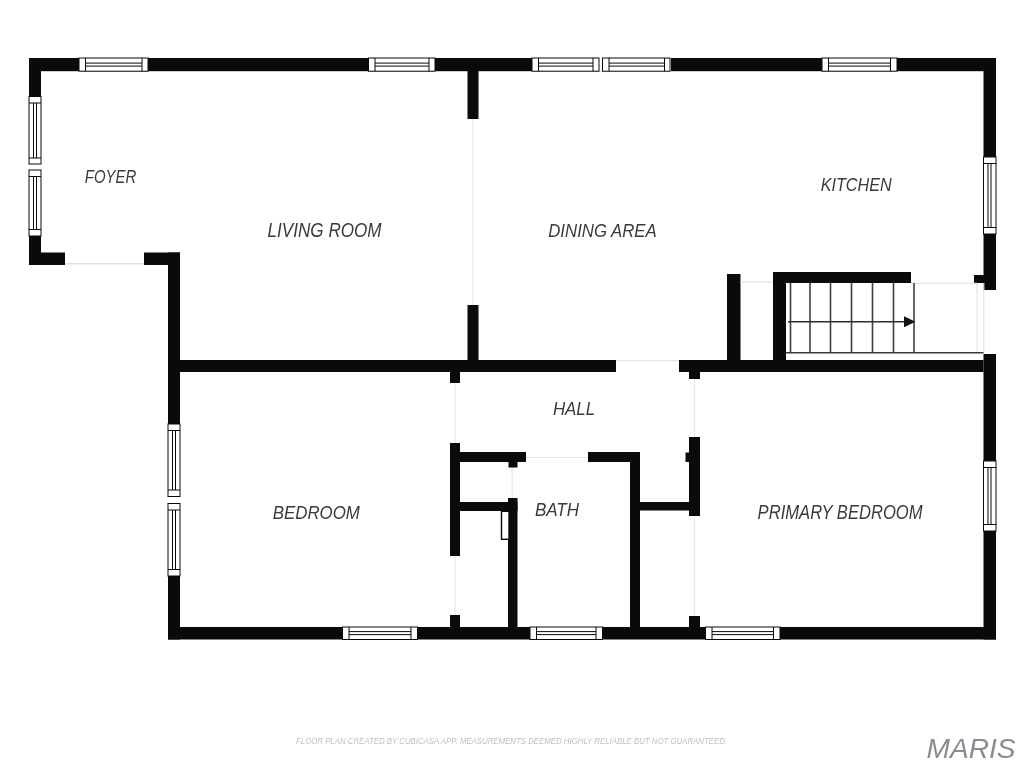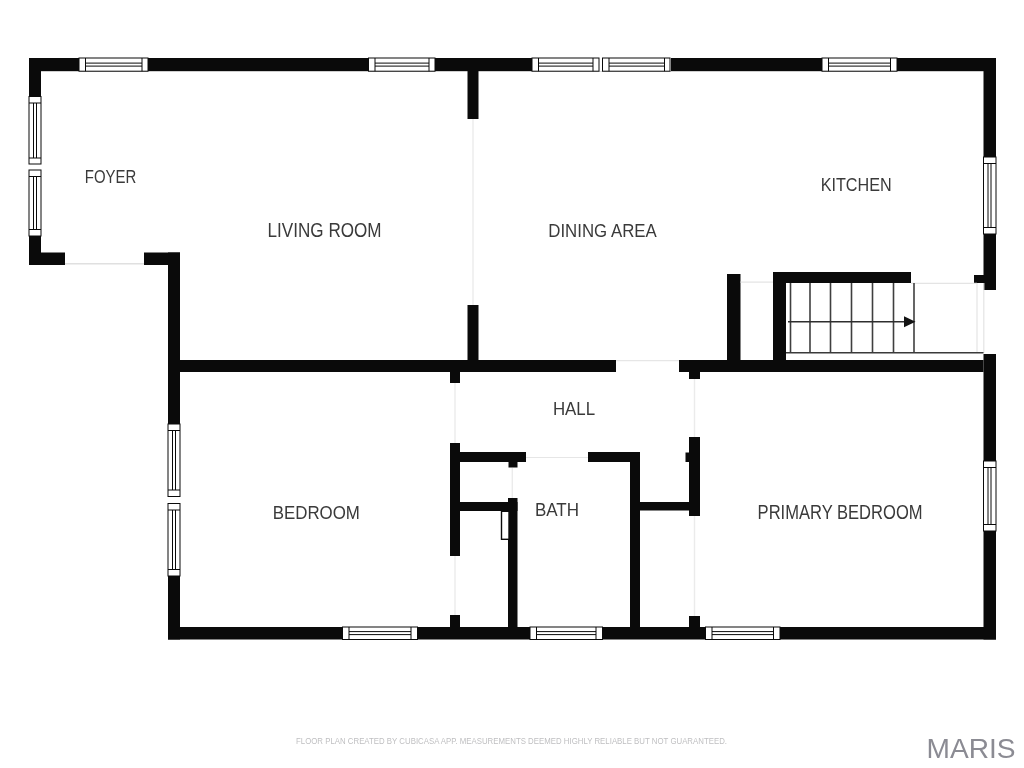--- a/index.html
+++ b/index.html
@@ -1,16 +1,16 @@
 <!DOCTYPE html>
 <html><head>
 <meta charset="utf-8">
 <style>
   html,body{margin:0;padding:0;background:#ffffff;}
-  .page{position:relative;width:1024px;height:768px;background:#7dd3fc;overflow:hidden;}
+  .page{position:relative;width:1024px;height:768px;background:#7dd3fc;overflow:hidden;font-style:italic;}
   svg{display:block;}
   text{font-family:"Liberation Sans",sans-serif;}
   .room{fill:#3a3a3a;}
 </style>
 </head>
 <body>
 <div class="page">
 <svg width="1024" height="768" viewBox="0 0 1024 768">
 
   <rect x="0" y="0" width="1024" height="768" fill="#ffffff"></rect>

